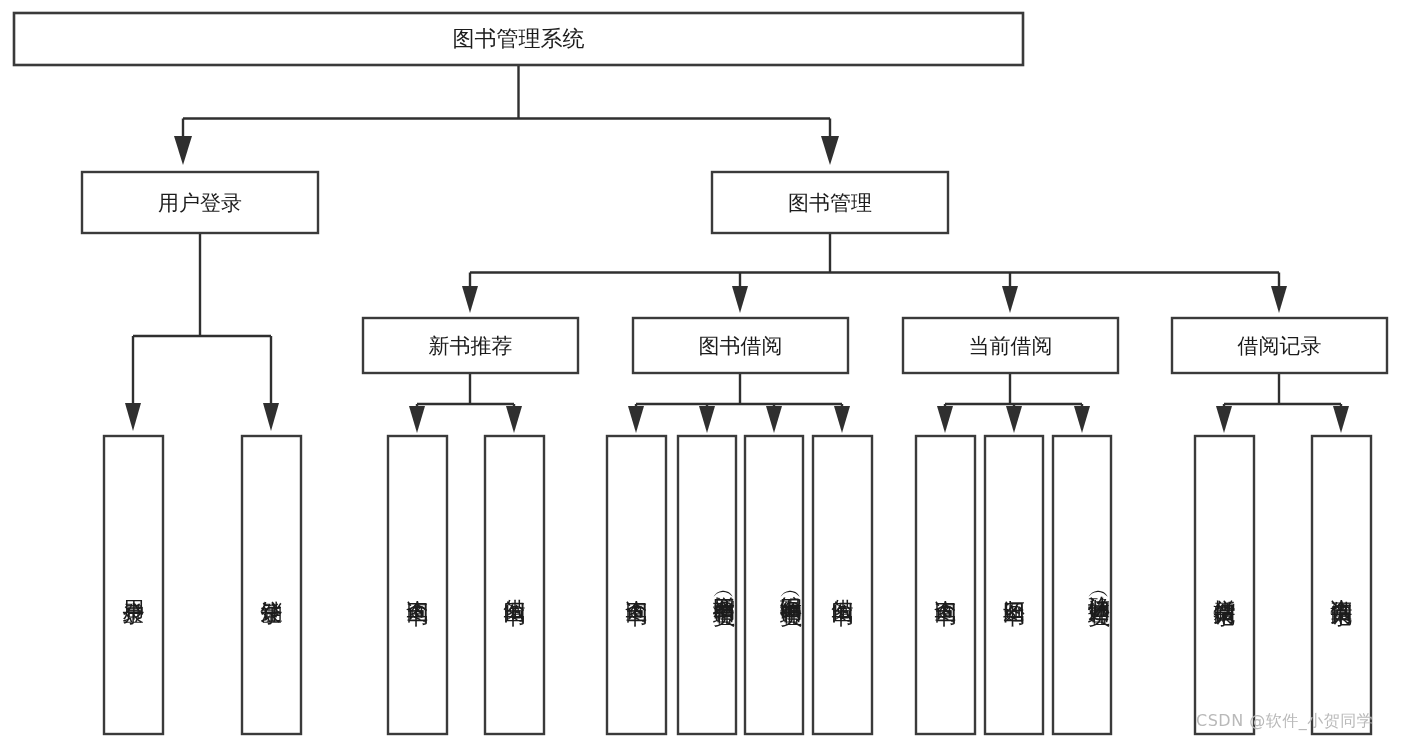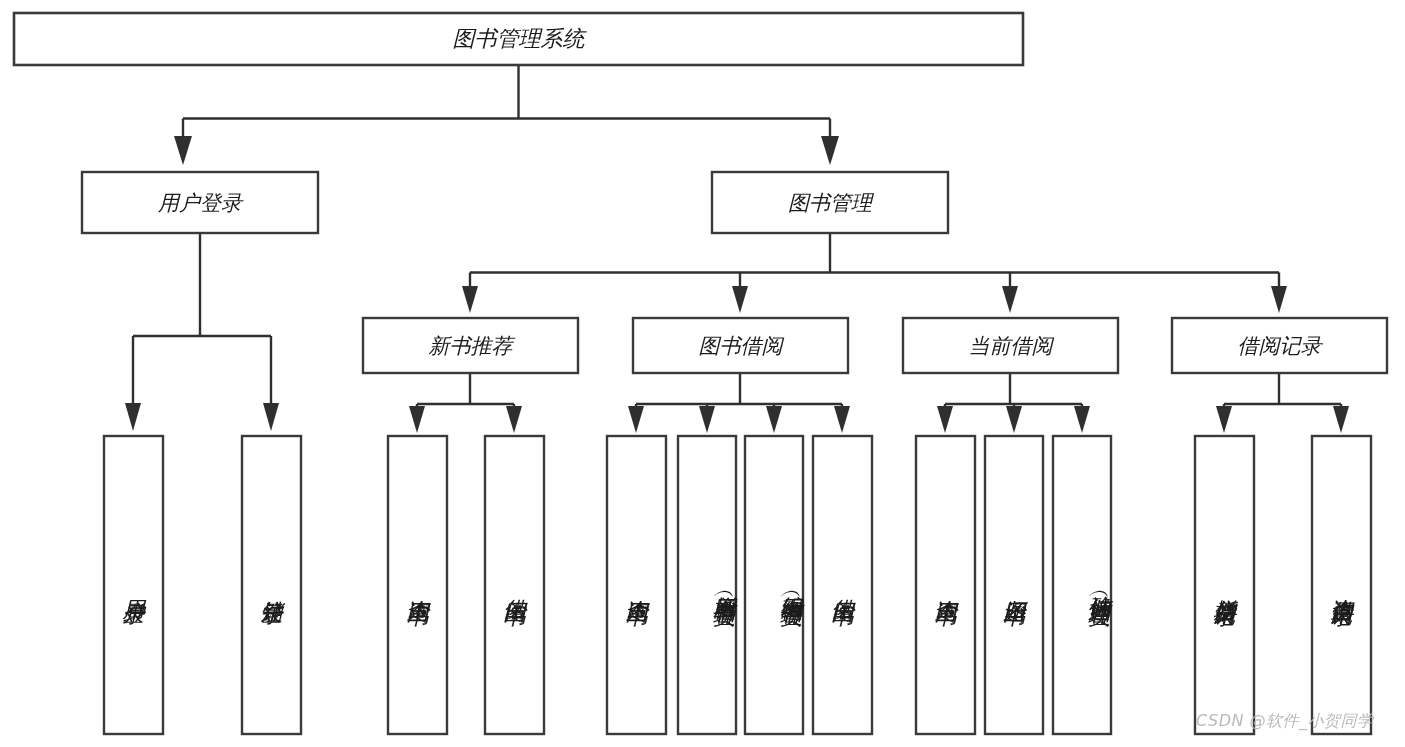--- a/index.html
+++ b/index.html
@@ -11,21 +11,20 @@
     width: 1405px;
     height: 747px;
     font-family: "DejaVu Sans", "Liberation Sans", sans-serif;
     overflow: hidden;
     position: relative;
   }
   #diagram-root {
     position: relative;
     width: 1405px;
     height: 523px;
-    font-style: italic;
   }
   svg.diagram-canvas {
     position: absolute;
     left: 0;
     top: 0;
     width: 1405px;
     height: 747px;
   }
   .node-box {
     fill: #ffffff;

